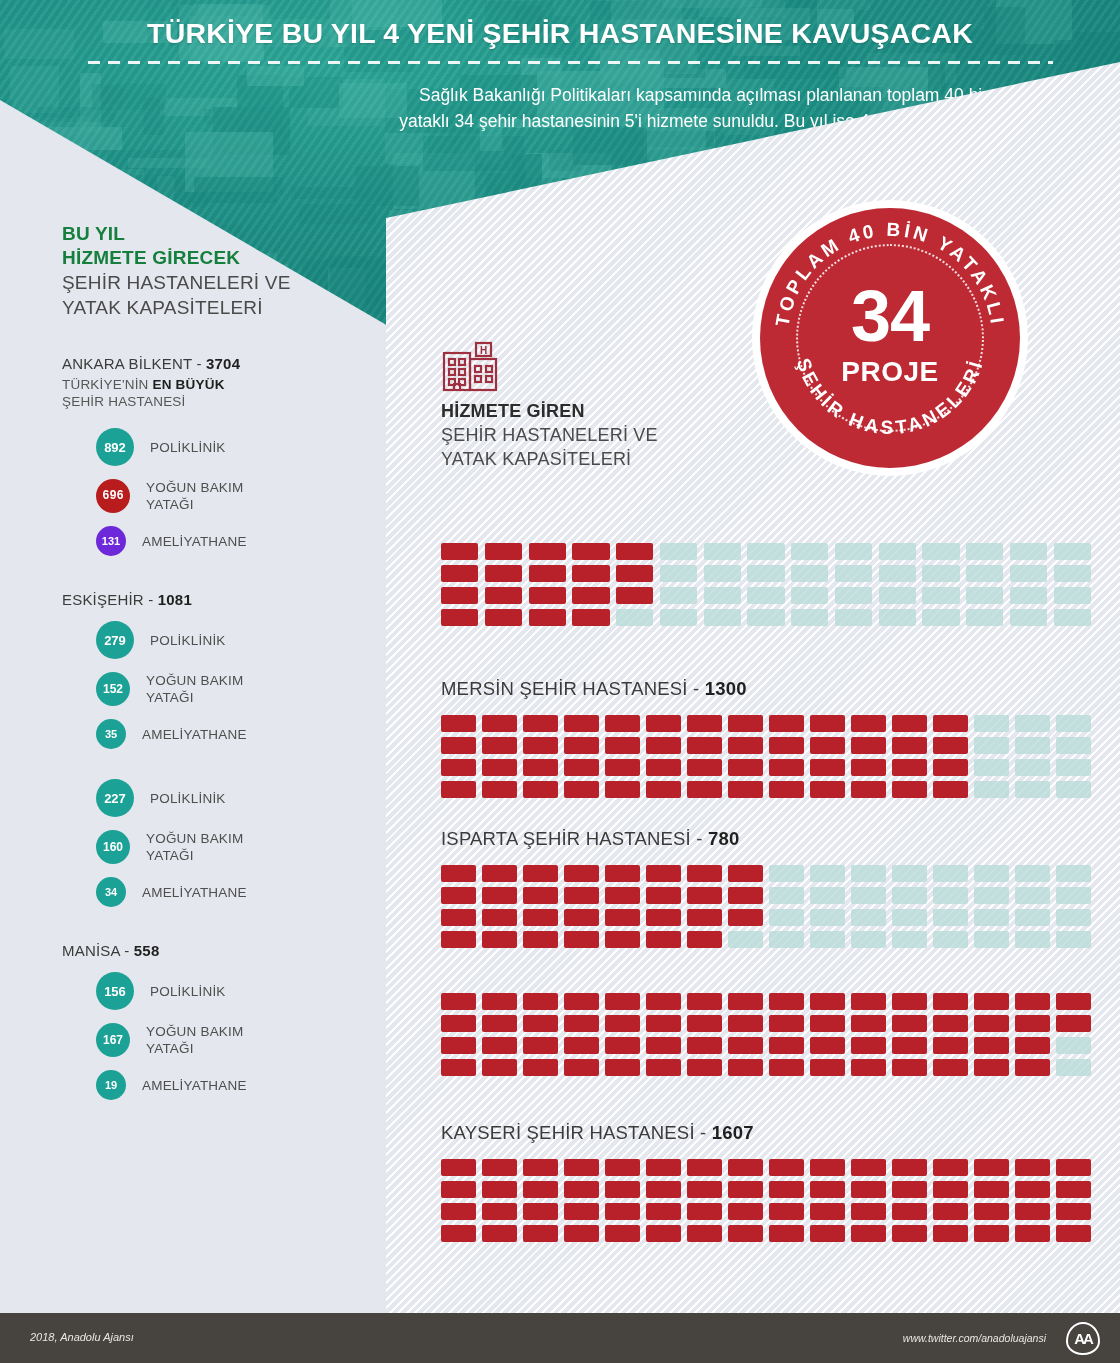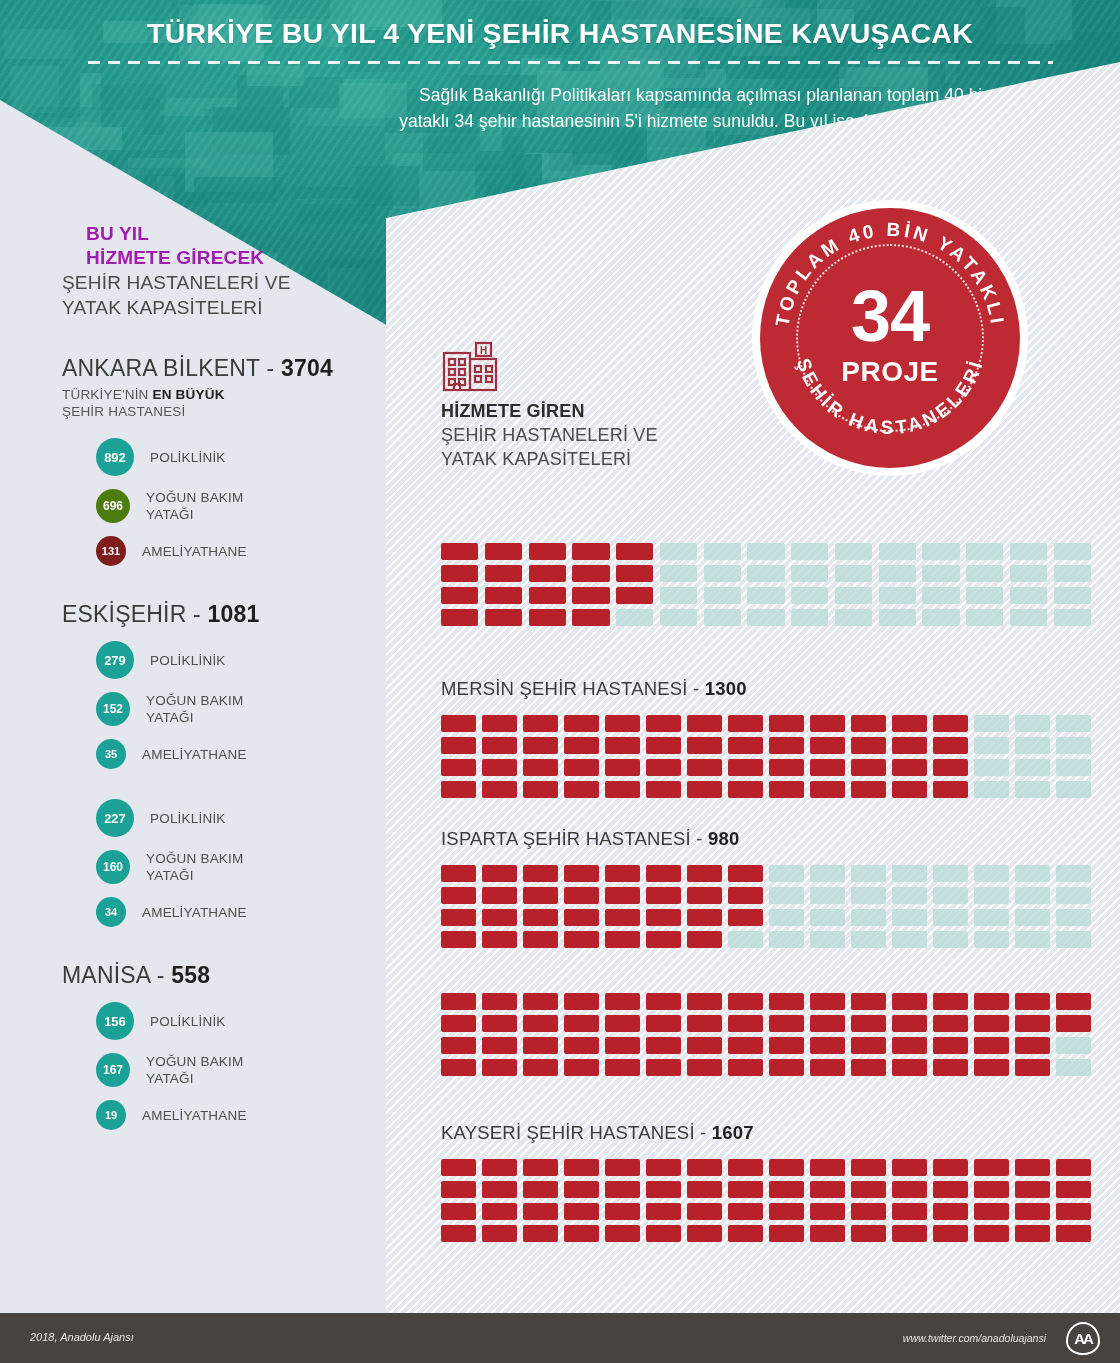--- a/index.html
+++ b/index.html
@@ -85,23 +85,23 @@
     position: absolute; left:0; right:0; top: 156px;
     text-align: center; color:#fff;
     font-size: 28px; font-weight: bold; letter-spacing: .5px;
   }
   #badge .arc { position:absolute; left:0; top:0; width:276px; height:276px; }
   #badge .arc text { fill:#fff; font-family:"Liberation Sans",sans-serif;
                      font-size:19px; font-weight:bold; letter-spacing:3.4px; }
 
   
   #left { position: absolute; left: 62px; top: 222px; width: 300px; }
-  .lead1 { font-size: 19px; font-weight: bold; color:#a21caf; line-height: 24px; letter-spacing:.2px;margin-left:24px;}
+  .lead1 { font-size: 19px; font-weight: bold; color:#15803d; line-height: 24px; letter-spacing:.2px;}
   .lead2 { font-size: 19px; font-weight: normal; color:#4a4a4a; line-height: 25px; letter-spacing:.2px;}
-  .city-head { font-size: 23px; color:#3b3b3b; letter-spacing:.2px;margin-top:35px; }
+  .city-head { font-size: 15px; color:#3b3b3b; letter-spacing:.2px;margin-top:35px; }
   .city-head b { color:#1f1f1f; }
   .note { font-size: 13.5px; color:#565656; line-height: 17px; letter-spacing:.2px; margin-top:4px;}
   .note b { color:#1f1f1f; }
 
   .stat-row { display:flex; align-items:center; margin-top: 13px; }
   .bubble {
     flex: 0 0 auto;
     border-radius: 50%;
     background:#1ba196;
     color:#fff;
@@ -408,25 +408,25 @@
   <div id="left-cities">
       <div class="city-block" style="margin-top: 26px;">
         <div class="city-head"><span>ANKARA BİLKENT</span><span> - </span><b>3704</b></div>
         <div class="note"><span>TÜRKİYE'NİN </span><b>EN BÜYÜK</b><br><span>ŞEHİR HASTANESİ</span></div>
         <div style="margin-top: 18px;">
           <div class="stat-row">
             <div class="bubble s1" style="background: rgb(27, 161, 150);">892</div>
             <div class="stat-label">POLİKLİNİK</div>
           </div>
           <div class="stat-row">
-            <div class="bubble s2" style="background: #4d7c0f;">696</div>
+            <div class="bubble s2" style="background: #b91c1c; font-family: Liberation Mono, monospace;">696</div>
             <div class="stat-label">YOĞUN BAKIM<br>YATAĞI</div>
           </div>
           <div class="stat-row">
-            <div class="bubble s3" style="background: #7f1d1d;">131</div>
+            <div class="bubble s3" style="background: #6d28d9;">131</div>
             <div class="stat-label">AMELİYATHANE</div>
           </div>
         </div>
       </div>
       <div class="city-block">
         <div class="city-head"><span>ESKİŞEHİR</span><span> - </span><b>1081</b></div>
         <div style="margin-top: 6px;">
           <div class="stat-row">
             <div class="bubble s1" style="background: rgb(27, 161, 150);">279</div>
             <div class="stat-label">POLİKLİNİK</div>
@@ -651,21 +651,21 @@
             <div class="cell on" style="background: rgb(184, 33, 41);"></div>
             <div class="cell on" style="background: rgb(184, 33, 41);"></div>
             <div class="cell on" style="background: rgb(184, 33, 41);"></div>
             <div class="cell off" style="background: rgb(183, 219, 217);"></div>
             <div class="cell off" style="background: rgb(183, 219, 217);"></div>
             <div class="cell off" style="background: rgb(183, 219, 217);"></div>
           </div>
         </div>
       </div>
       <div class="hosp" style="top: 828px;">
-        <div class="hosp-title"><span>ISPARTA ŞEHİR HASTANESİ</span><span> - </span><b>980</b></div>
+        <div class="hosp-title"><span>ISPARTA ŞEHİR HASTANESİ</span><span> - </span><b>780</b></div>
         <div class="grid">
           <div class="grow">
             <div class="cell on" style="background: rgb(184, 33, 41);"></div>
             <div class="cell on" style="background: rgb(184, 33, 41);"></div>
             <div class="cell on" style="background: rgb(184, 33, 41);"></div>
             <div class="cell on" style="background: rgb(184, 33, 41);"></div>
             <div class="cell on" style="background: rgb(184, 33, 41);"></div>
             <div class="cell on" style="background: rgb(184, 33, 41);"></div>
             <div class="cell on" style="background: rgb(184, 33, 41);"></div>
             <div class="cell on" style="background: rgb(184, 33, 41);"></div>

